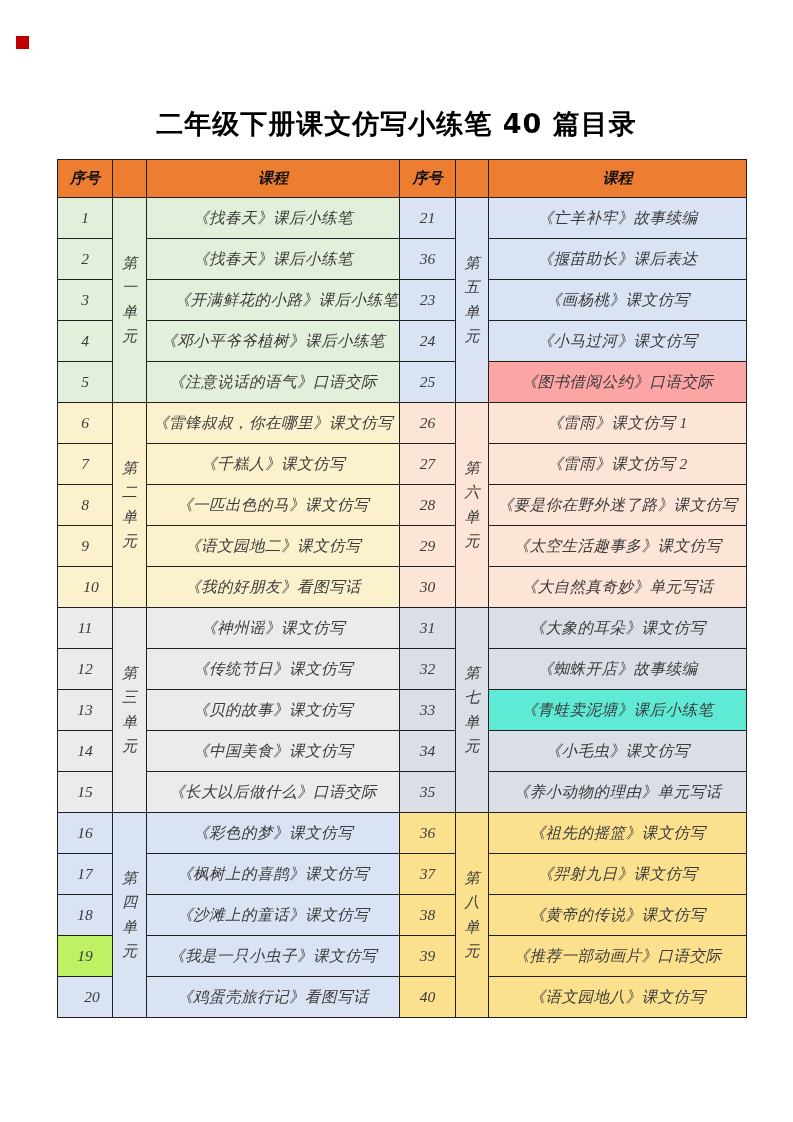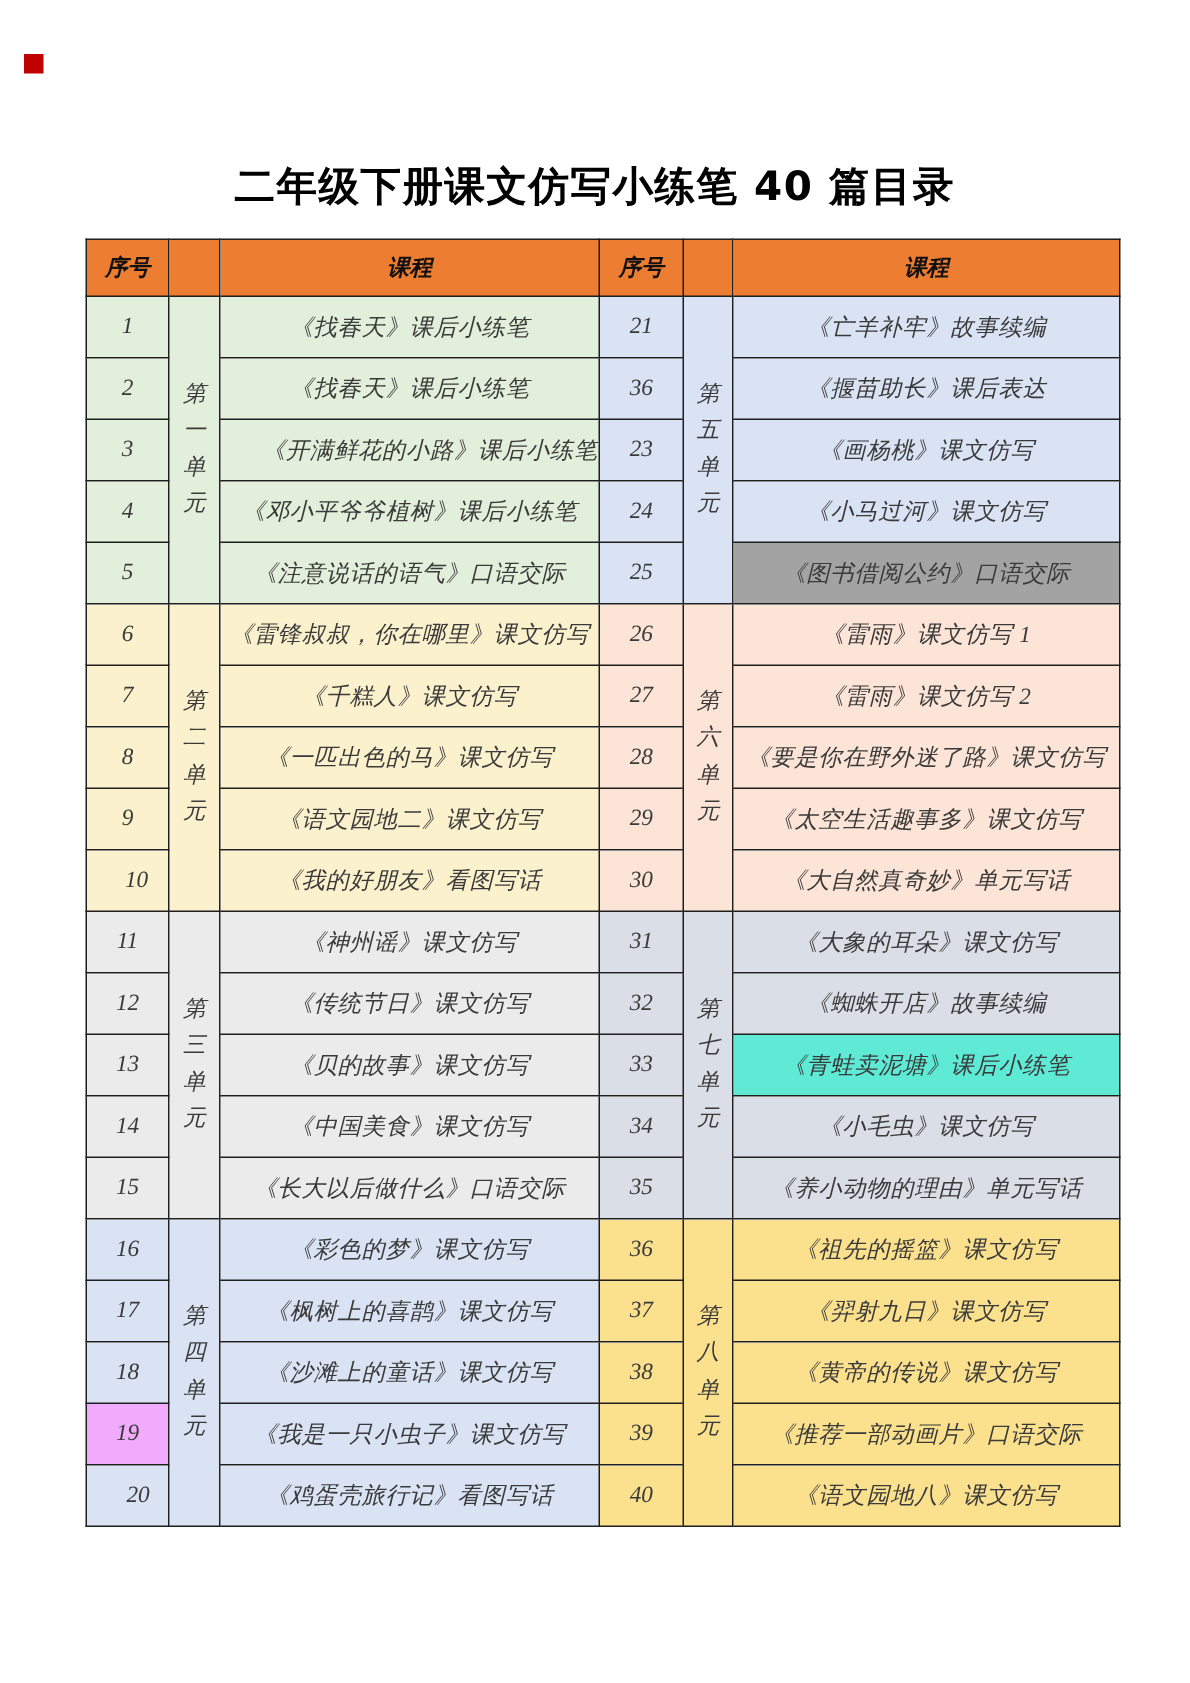--- a/index.html
+++ b/index.html
@@ -117,21 +117,21 @@
       <tr>
         <td class="num" style="background: rgb(226, 239, 218);">4</td>
         <td class="course" style="background: rgb(226, 239, 218);">《邓小平爷爷植树》课后小练笔</td>
         <td class="num" style="background: rgb(218, 227, 243);">24</td>
         <td class="course" style="background: rgb(218, 227, 243);">《小马过河》课文仿写</td>
       </tr>
       <tr>
         <td class="num" style="background: rgb(226, 239, 218);">5</td>
         <td class="course" style="background: rgb(226, 239, 218);">《注意说话的语气》口语交际</td>
         <td class="num" style="background: rgb(218, 227, 243);">25</td>
-        <td class="course" style="background: #a3a3a3;">《图书借阅公约》口语交际</td>
+        <td class="course" style="background: #fca5a5;">《图书借阅公约》口语交际</td>
       </tr>
       <tr>
         <td class="num" style="background: rgb(252, 241, 205);">6</td>
         <td class="unit" rowspan="5" style="background: rgb(252, 241, 205);">
           <div class="vtext">
             <span>第</span>
             <span>二</span>
             <span>单</span>
             <span>元</span>
           </div>
@@ -246,21 +246,21 @@
         <td class="num" style="background: rgb(251, 224, 142);">37</td>
         <td class="course" style="background: rgb(251, 224, 142);">《羿射九日》课文仿写</td>
       </tr>
       <tr>
         <td class="num" style="background: rgb(218, 227, 243);">18</td>
         <td class="course" style="background: rgb(218, 227, 243);">《沙滩上的童话》课文仿写</td>
         <td class="num" style="background: rgb(251, 224, 142);">38</td>
         <td class="course" style="background: rgb(251, 224, 142);">《黄帝的传说》课文仿写</td>
       </tr>
       <tr>
-        <td class="num" style="background: #f0abfc; text-align: center;">19</td>
+        <td class="num" style="background: #bef264; text-align: center;">19</td>
         <td class="course" style="background: rgb(218, 227, 243);">《我是一只小虫子》课文仿写</td>
         <td class="num" style="background: rgb(251, 224, 142);">39</td>
         <td class="course" style="background: rgb(251, 224, 142);">《推荐一部动画片》口语交际</td>
       </tr>
       <tr>
         <td class="num" style="background: rgb(218, 227, 243); padding-left: 14px;">20</td>
         <td class="course" style="background: rgb(218, 227, 243);">《鸡蛋壳旅行记》看图写话</td>
         <td class="num" style="background: rgb(251, 224, 142);">40</td>
         <td class="course" style="background: rgb(251, 224, 142);">《语文园地八》课文仿写</td>
       </tr>

